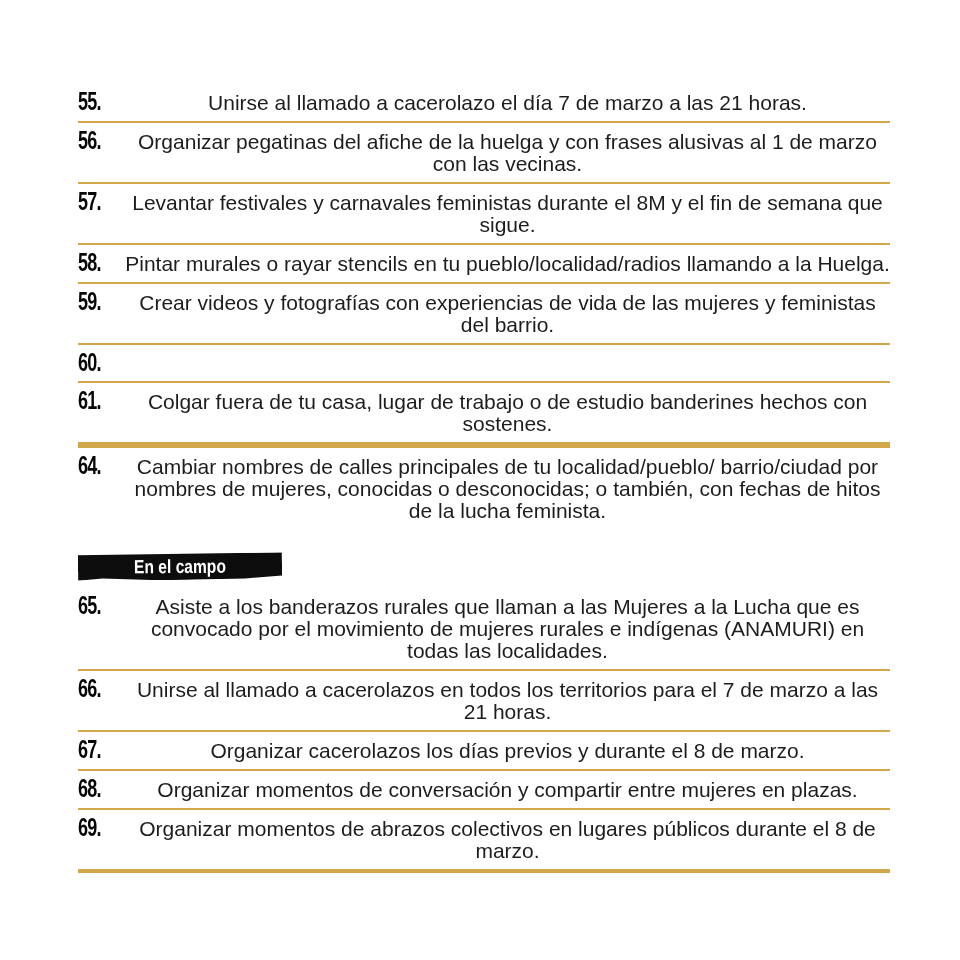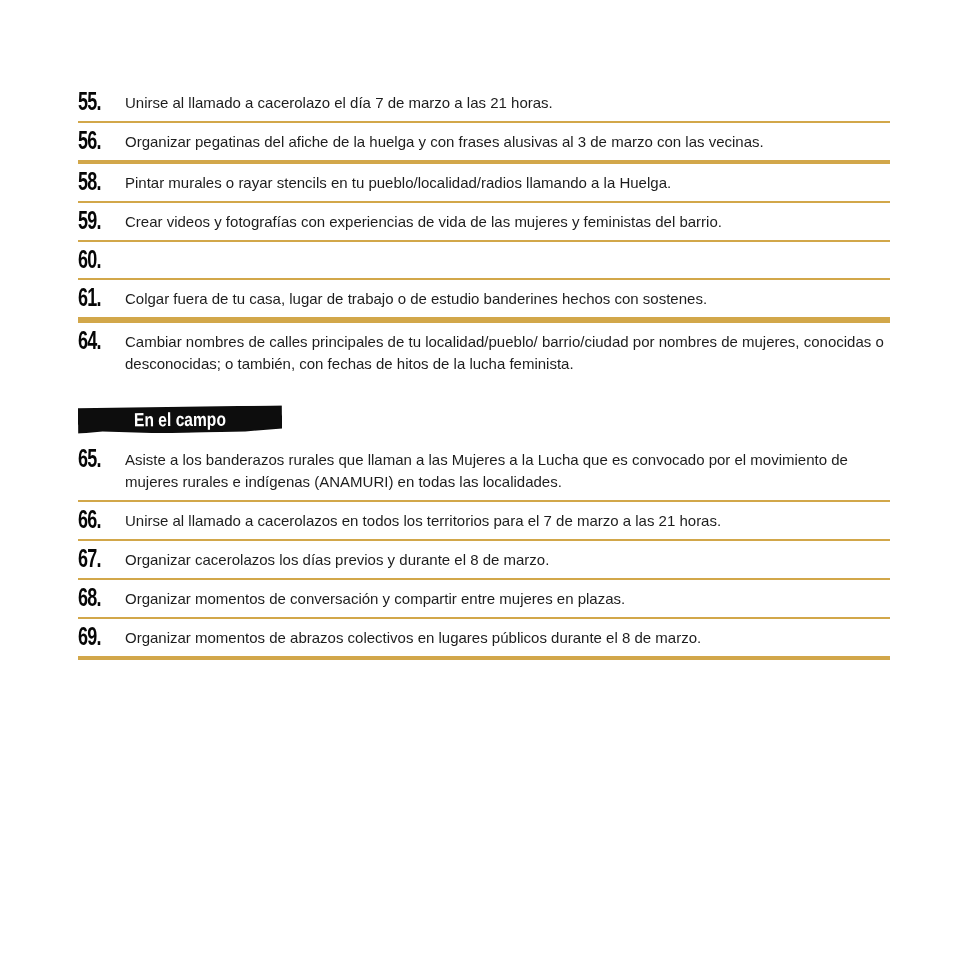--- a/index.html
+++ b/index.html
@@ -41,23 +41,24 @@
     font-size:25px;
     line-height:23px;
     letter-spacing:-1px;
     transform:scaleX(0.72);
     transform-origin:left top;
     white-space:nowrap;
   }
   .txt{
     flex:1;
     color:var(--text);
-    font-size:15px;
+    font-size:21px;
     line-height:22px;
     padding-top:2px;
+    text-align:center;
   }
   .sep{
     height:2px;
     background:var(--accent);
     border:none;
   }
   .section-header{
     width:204px;
     height:27px;
     margin:24px 0 8px 0;
@@ -85,25 +86,29 @@
   <div class="content" id="list-root">
   <div class="row">
     <span class="num">55.</span>
     <span class="txt">Unirse al llamado a cacerolazo el día 7 de marzo a las 21 horas.</span>
   </div>
 
   <div class="sep"></div>
 
   <div class="row">
     <span class="num">56.</span>
-    <span class="txt">Organizar pegatinas del afiche de la huelga y con frases alusivas al 3 de marzo con las vecinas.</span>
+    <span class="txt">Organizar pegatinas del afiche de la huelga y con frases alusivas al 1 de marzo con las vecinas.</span>
   </div>
 
   <div class="sep"></div>
 
+  <div class="row">
+    <span class="num">57.</span>
+    <span class="txt">Levantar festivales y carnavales feministas durante el 8M y el fin de semana que sigue.</span>
+  </div>
 
   <div class="sep"></div>
 
   <div class="row">
     <span class="num">58.</span>
     <span class="txt">Pintar murales o rayar stencils en tu pueblo/localidad/radios llamando a la Huelga.</span>
   </div>
 
   <div class="sep"></div>
 

